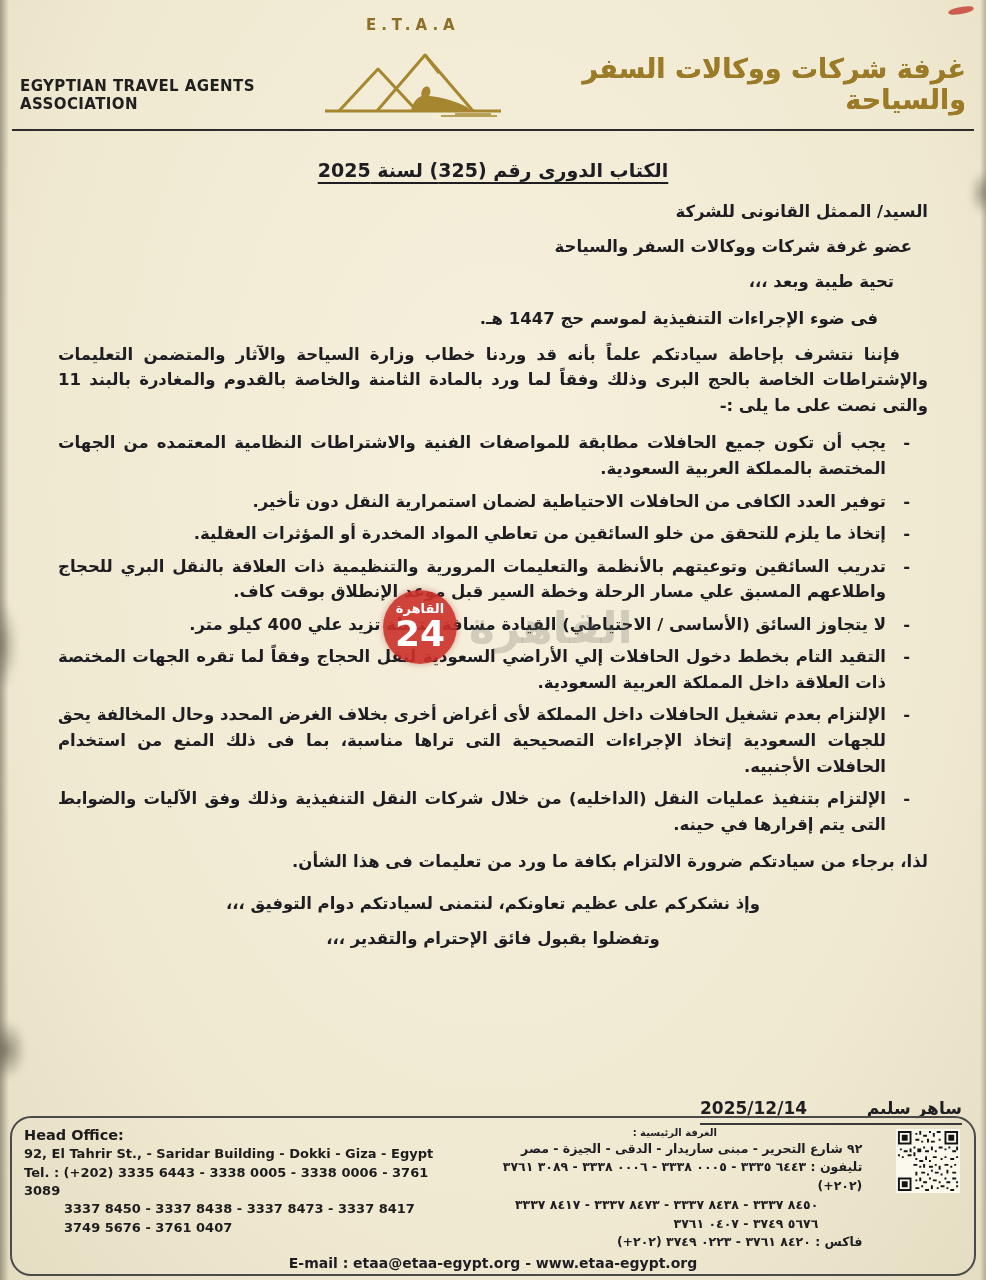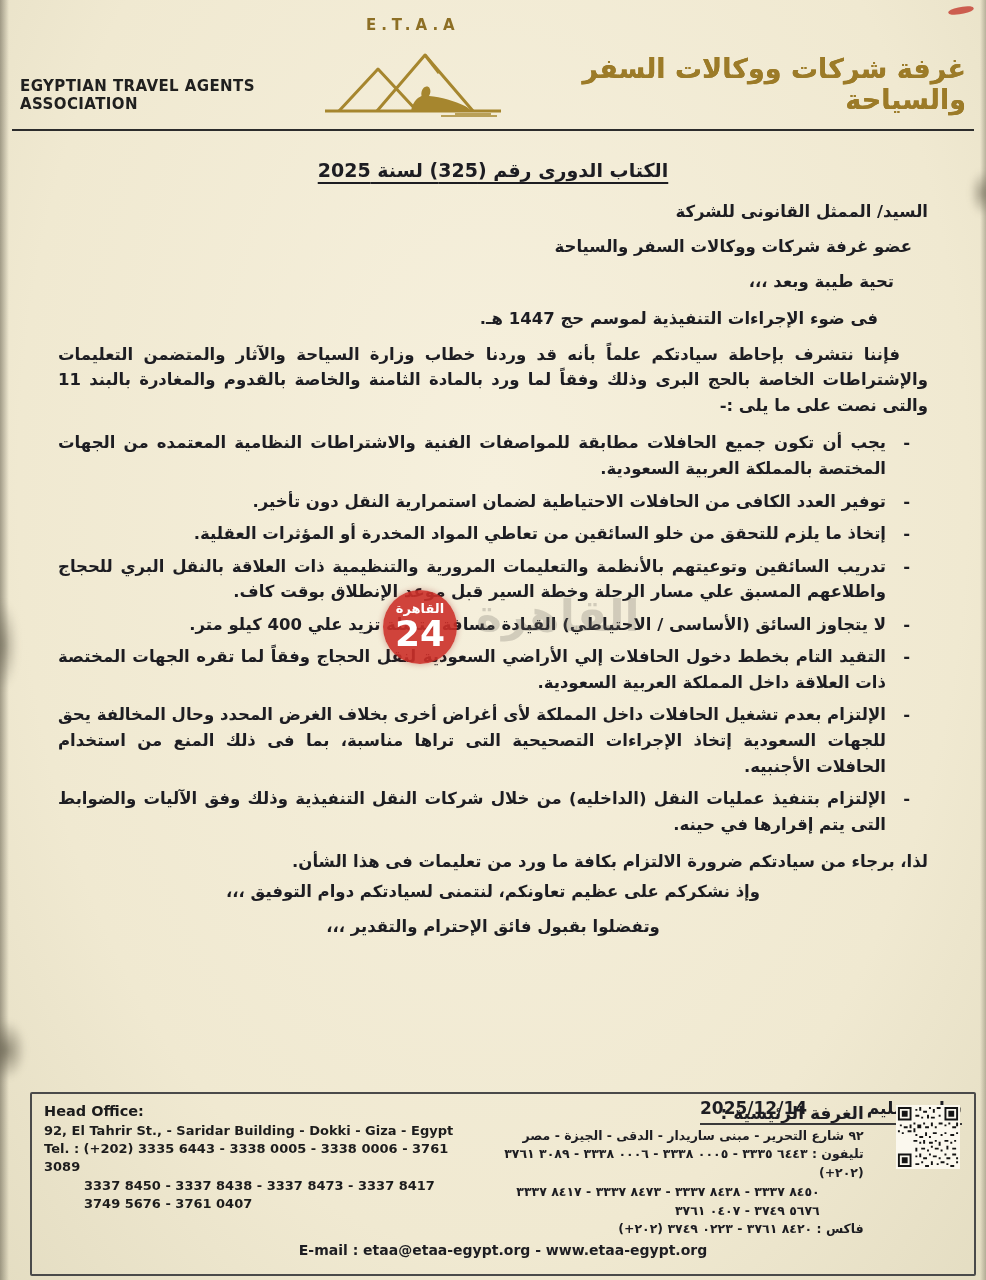--- a/index.html
+++ b/index.html
@@ -38,53 +38,53 @@
   .addr-0 { margin-bottom:9px; }
   .addr-1 { padding-right:16px; margin-bottom:9px; }
   .addr-2 { padding-right:34px; margin-bottom:12px; }
   .subject { padding-right:50px; margin-bottom:10px; font-weight:800; }
   .intro { text-indent:28px; text-align:justify; margin-bottom:12px; }
   .bullets { padding-right:18px; }
   .bullet { display:flex; gap:10px; margin-bottom:7px; }
   .bullet .dash { flex:0 0 14px; font-weight:800; }
   .bullet .btext { flex:1; text-align:justify; }
   .closing-request { margin-top:12px; }
-  .closing-thanks { text-align:center; margin-top:4px; font-weight:800; }
+  .closing-thanks { text-align:center; margin-top:16px; font-weight:800; }
   .closing-regards { text-align:center; margin-top:10px; font-weight:800; }
 
   
   .signer { position:relative; direction:rtl; width:210px; margin:16px 0 0 0; margin-left:auto;
     margin-right:596px; text-align:center; }
   .signer-title { font-size:17px; font-weight:800; margin-bottom:4px; }
   .signature svg { display:block; margin:0 auto; }
   .signer-name { font-size:17.5px; font-weight:800; margin-top:2px; }
 
   
-  .wm { position:absolute; top:590px; left:383px; display:flex; pointer-events:none;gap:7px; }
+  .wm { position:absolute; top:590px; left:383px; display:flex; align-items:center; pointer-events:none; }
   .wm-badge { width:74px; height:74px; border-radius:50%; background:rgba(204,48,41,.9);
     display:flex; flex-direction:column; align-items:center; justify-content:center; color:#fff;
     box-shadow:0 0 6px rgba(150,30,25,.4); }
   .wm-word { font-size:13px; font-weight:700; line-height:1; }
   .wm-number { font-size:36px; font-weight:800; line-height:1.05; }
   .wm-ghost { font-size:44px; font-weight:800; color:rgba(110,105,95,.26); margin-left:12px; letter-spacing:2px; }
 
   
   .date-line { position:absolute; top:1098px; right:24px; width:262px; display:flex;
     justify-content:space-between; align-items:flex-start; border-bottom:2.5px solid #3a3a3a;
     padding-bottom:5px; font-size:17px; font-weight:800; direction:ltr; }
 
   
   .footer { position:absolute; left:10px; right:10px; bottom:4px; border:2px solid #4a4a4a;
-    border-radius:2px; padding:7px 12px 16px;margin-left:20px; }
+    border-radius:21px; padding:7px 12px 3px; }
   .footer-cols { display:flex; justify-content:space-between; align-items:flex-start; gap:8px; }
   .f-en { width:46%; font-size:13px; font-weight:700; color:#1c1c1c; line-height:1.42; }
   .f-en .ho { font-size:14.5px; font-weight:800; }
   .f-en .cont { padding-left:40px; }
   .f-ar { direction:rtl; text-align:right; width:40%; font-size:12.5px; font-weight:700; line-height:1.5; }
-  .f-ar .ho { font-size:17px; font-weight:800; }
+  .f-ar .ho { font-size:10px; font-weight:800;text-align:center; }
   .f-ar .cont { padding-right:44px; }
   .f-qr { flex:0 0 68px; display:flex; align-items:center; justify-content:center; padding-top:4px; }
   .email-line { text-align:center; font-size:14px; font-weight:800; margin-top:3px; }
 </style>
 </head>
 <body>
 
 <div class="page">
 
   <div class="edge-left"></div>

